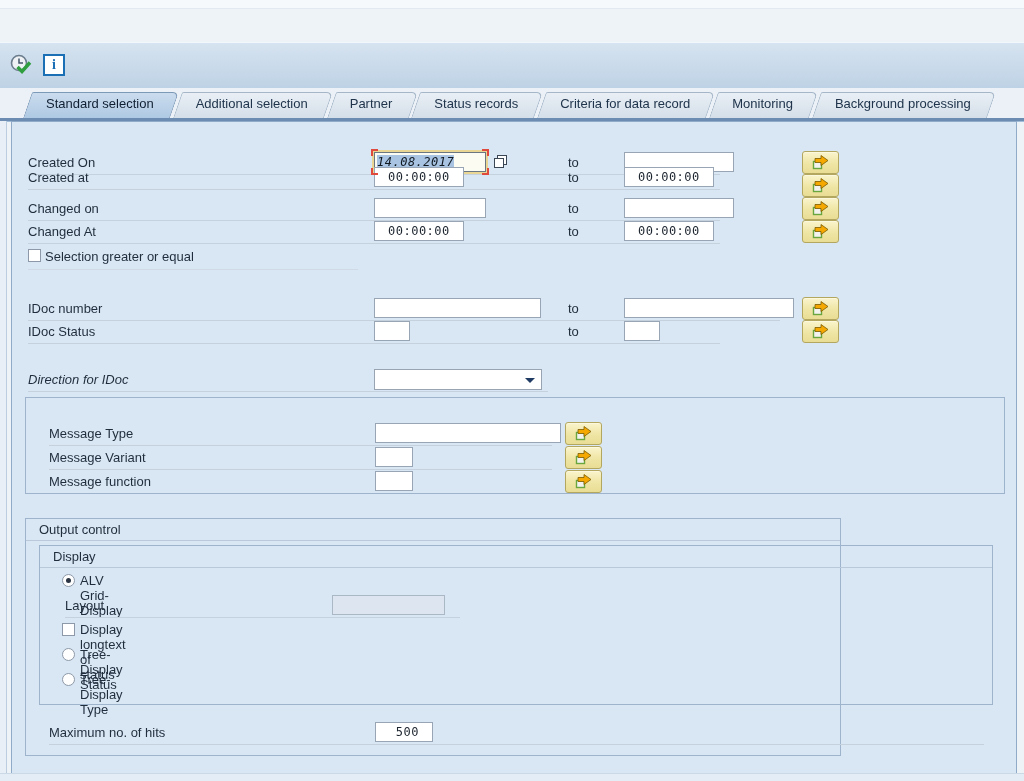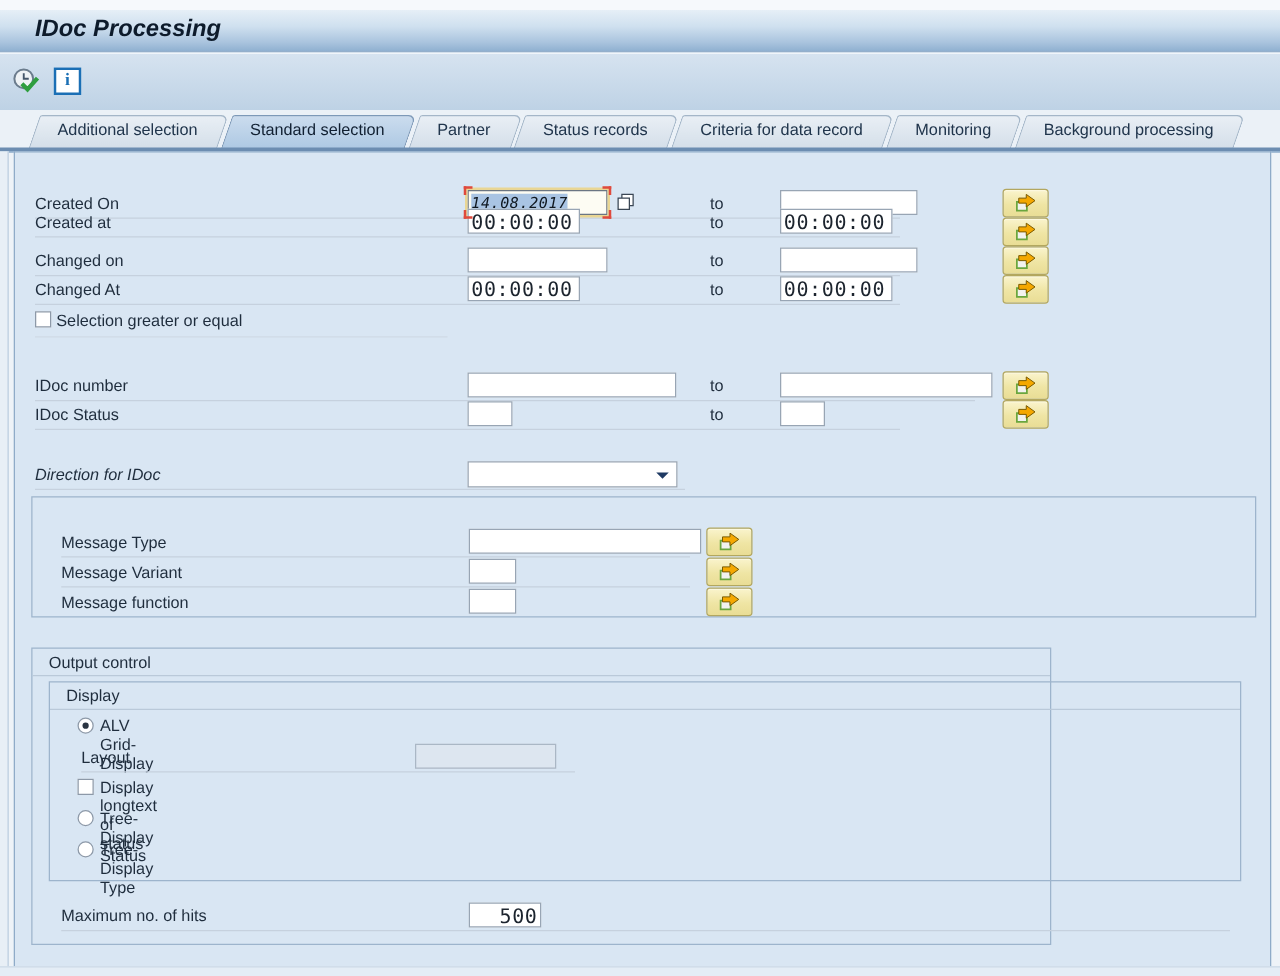--- a/index.html
+++ b/index.html
@@ -43,21 +43,21 @@
   .panel{position:absolute;top:121px;left:11px;width:1006px;height:660px;
     background:#d9e6f3;border:1px solid #8fabc8;border-bottom:none;box-sizing:border-box;}
   .left-strip{position:absolute;top:121px;left:0;width:6px;height:660px;background:#e8eff6;border-right:1px solid #bccde0;}
   .bottom-strip{position:absolute;bottom:0;left:0;width:1024px;height:7px;background:#e4edf6;border-top:1px solid #cbd9e6;}
 
   
   .frow{position:absolute;height:23px;border-bottom:1px solid #c6d1de;}
   .flabel{position:absolute;top:4px;left:0;color:#1f2d3d;}
   .to-label{position:absolute;top:4px;}
   .tfield{position:absolute;box-sizing:border-box;height:20px;background:#ffffff;border:1px solid #98a5b4;
-    font-family:"DejaVu Sans Mono",monospace;font-size:16px;color:#1c242e;padding:1px 2px;letter-spacing:0.5px;}
+    font-family:"DejaVu Sans Mono",monospace;font-size:12px;color:#1c242e;padding:1px 13px;letter-spacing:0.5px;}
   .tfield.disabled{background:#dde6f0;border-color:#aab7c5;}
   .num{text-align:right;}
   
   .focus-wrap{position:absolute;box-sizing:border-box;height:20px;background:#fdfcf3;border:1px solid #6b7683;
     outline:2px solid #e9d694;display:flex;align-items:center;padding:0 2px;cursor:text;}
   .focus-wrap .sel{background:#a9c4e3;font-family:"DejaVu Sans Mono",monospace;font-size:12px;letter-spacing:0.5px;color:#101820;}
   .corner{position:absolute;width:5px;height:5px;border-color:#df4a3d;border-style:solid;z-index:3;}
   .c-tl{top:-4px;left:-4px;border-width:2px 0 0 2px;}
   .c-tr{top:-4px;right:-4px;border-width:2px 2px 0 0;}
   .c-bl{bottom:-4px;left:-4px;border-width:0 0 2px 2px;}
@@ -82,46 +82,43 @@
 
   .mc-icon{position:absolute;cursor:pointer;}
 </style>
 </head>
 <body>
 
 <div class="screen">
 
   <div class="top-edge"></div>
 
-  <div class="titlebar">
-    <span class="wtitle">IDoc Processing</span>
-  </div>
 
   <div class="toolbar">
     <div class="icons">
       <div class="tbtn">
         <svg width="24" height="24" viewBox="0 0 24 24">
           <circle cx="10" cy="10" r="7.5" fill="#eef2f5" stroke="#6b7c8d" stroke-width="1.6"></circle>
           <path d="M10 5.5 v4.5 h4" stroke="#44566a" stroke-width="1.5" fill="none"></path>
           <path d="M8.5 14 l4.5 4.5 l8 -9" stroke="#2f9e3f" stroke-width="3.4" fill="none"></path>
         </svg>
       </div>
       <div class="tbtn">
         <div class="info-box">i</div>
       </div>
     </div>
   </div>
 
   <div class="tabstrip">
     <div class="tabs">
-      <div class="tab">
-        <span class="bg"></span><span class="lbl">Additional selection</span>
-      </div>
       <div class="tab active">
         <span class="bg"></span><span class="lbl">Standard selection</span>
+      </div>
+      <div class="tab">
+        <span class="bg"></span><span class="lbl">Additional selection</span>
       </div>
       <div class="tab">
         <span class="bg"></span><span class="lbl">Partner</span>
       </div>
       <div class="tab">
         <span class="bg"></span><span class="lbl">Status records</span>
       </div>
       <div class="tab">
         <span class="bg"></span><span class="lbl">Criteria for data record</span>
       </div>

